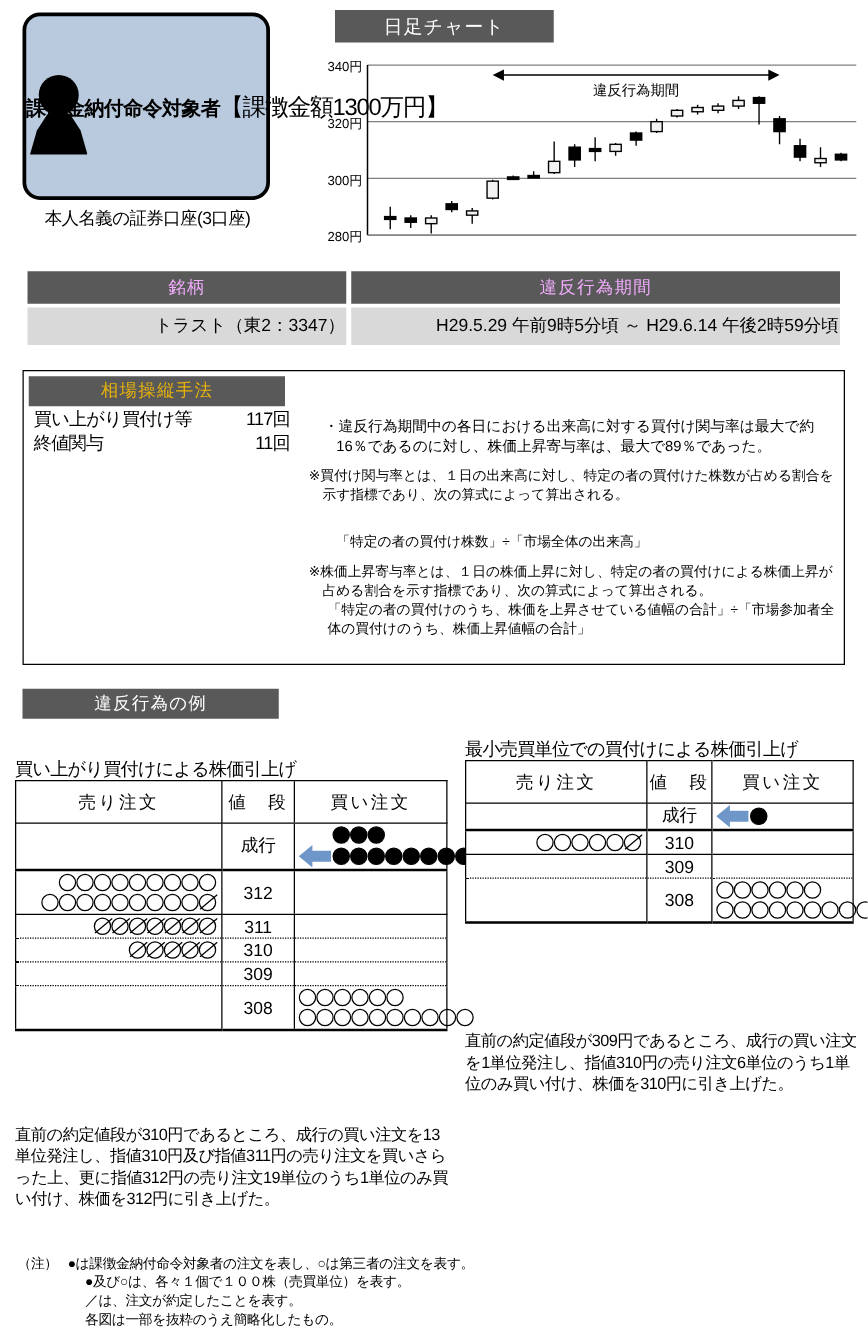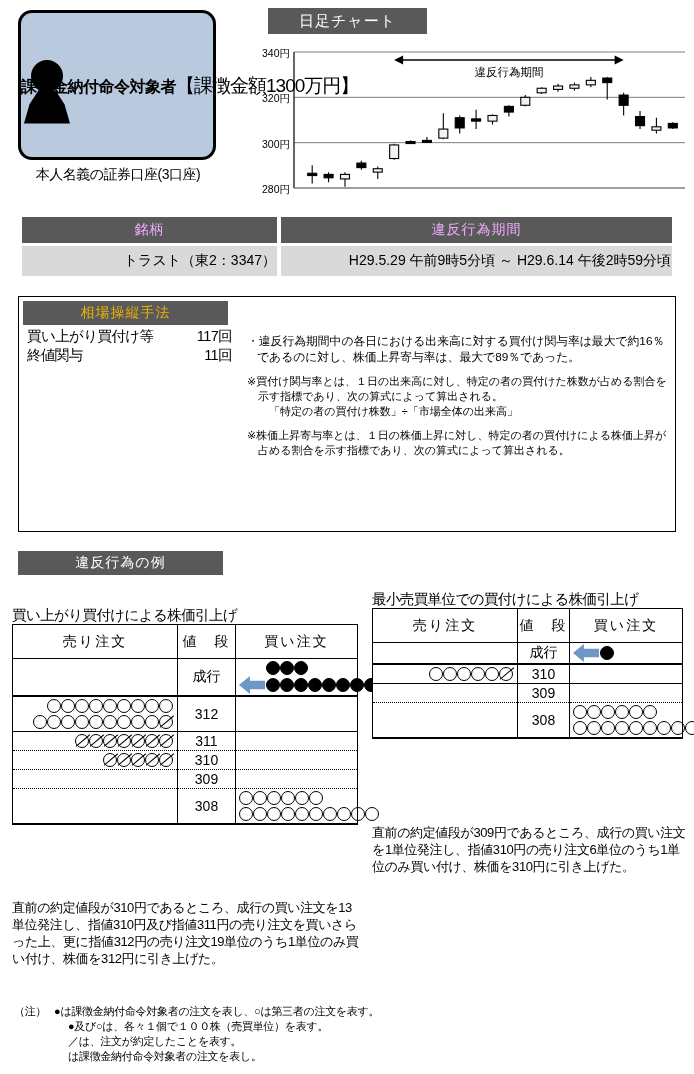--- a/index.html
+++ b/index.html
@@ -42,21 +42,21 @@
     margin-top:2px; font-size:19px; font-weight:normal; letter-spacing:-1px;
     white-space:nowrap;
   }
   #account-note{
     left:18px; top:166px; width:200px; text-align:center;
     font-size:14px; letter-spacing:-0.5px; white-space:nowrap;
   }
 
   
   #chart-title-bar{
-    left:268px; top:8px; width:159px; height:26px;
+    left:268px; top:8px; width:175px; height:26px;
     background:#595959; color:#fff;
     font-size:15px; display:flex; align-items:center; justify-content:center;
     letter-spacing:1px;
   }
   #chart-area{ left:248px; top:42px; width:440px; height:155px; }
   #chart-svg{ display:block; }
 
   
   #info-table{ left:18px; top:214px; width:658px; }
   #info-table table{ border-collapse:separate; border-spacing:4px 3px; width:100%;}
@@ -76,23 +76,23 @@
     border:1px solid #000; background:#fff;
   }
   #manip-head{
     left:4px; top:4px; width:205px; height:24px;
     background:#595959; color:#eab308; font-size:14px;
     display:flex; align-items:center; justify-content:center; letter-spacing:1px;
   }
   #manip-list{ left:8px; top:30px; width:205px; font-size:14.5px; letter-spacing:-0.6px;}
   #manip-list .row{ display:flex; justify-content:space-between; line-height:1.28; white-space:nowrap;}
   #manip-right{ left:228px; top:36px; width:424px; font-size:11.8px; line-height:1.36; }
-  #manip-right .bullet{ text-indent:-10px; padding-left:10px; }
+  #manip-right .bullet{ text-indent:-10px; padding-left:10px;margin-left:12px; }
   #manip-right .note{ margin-top:9px; font-size:11px; line-height:1.36; text-indent:-11px; padding-left:11px;}
-  #manip-right .note .ind{ display:block; text-indent:0; padding-left:11px;}
+  #manip-right .note .ind{ display:block; text-indent:0; padding-left:11px;margin-top:23px;}
   #manip-right .note .ind2{ display:block; text-indent:0; padding-left:4px;}
 
   
   #ex-head{
     left:18px; top:551px; width:205px; height:24px;
     background:#595959; color:#fff; font-size:14px;
     display:flex; align-items:center; justify-content:center; letter-spacing:1px;
   }
   .ex-caption{ font-size:14.5px; letter-spacing:-0.6px; white-space:nowrap; }
   #ex1-caption{ left:12px; top:606px; }
@@ -250,20 +250,21 @@
     </div>
   </div>
   <div class="abs" id="manip-right">
     <div class="bullet">・違反行為期間中の各日における出来高に対する買付け関与率は最大で約16％であるのに対し、株価上昇寄与率は、最大で89％であった。</div>
     <div class="note">
       <span>※買付け関与率とは、１日の出来高に対し、特定の者の買付けた株数が占める割合を示す指標であり、次の算式によって算出される。</span>
       <span class="ind">「特定の者の買付け株数」÷「市場全体の出来高」</span>
     </div>
     <div class="note">
       <span>※株価上昇寄与率とは、１日の株価上昇に対し、特定の者の買付けによる株価上昇が占める割合を示す指標であり、次の算式によって算出される。</span>
+      <span class="ind2">「特定の者の買付けのうち、株価を上昇させている値幅の合計」÷「市場参加者全体の買付けのうち、株価上昇値幅の合計」</span>
     </div>
   </div>
 </div>
 
 <div class="abs" id="ex-head">違反行為の例</div>
 
 <div class="abs ex-caption" id="ex1-caption">買い上がり買付けによる株価引上げ</div>
 <div class="abs" id="ex1-table">
   <table class="order-table" style="width:345px">
     <colgroup>
@@ -372,14 +373,14 @@
         </tr>
       </tbody>
   </table>
 </div>
 <div class="abs expl" id="ex2-expl">直前の約定値段が309円であるところ、成行の買い注文を1単位発注し、指値310円の売り注文6単位のうち1単位のみ買い付け、株価を310円に引き上げた。</div>
 
 <div class="abs" id="footer-notes">
   <span class="l l1"><span>（注）</span><span style="display:inline-block;width:8px"></span><span>●は課徴金納付命令対象者の注文を表し、○は第三者の注文を表す。</span></span>
   <span class="l">●及び○は、各々１個で１００株（売買単位）を表す。</span>
   <span class="l">／は、注文が約定したことを表す。</span>
-  <span class="l">は課徴金納付命令対象者の注文を表し。</span>
+  <span class="l">各図は一部を抜粋のうえ簡略化したもの。</span>
 </div>
 
 </body></html>

